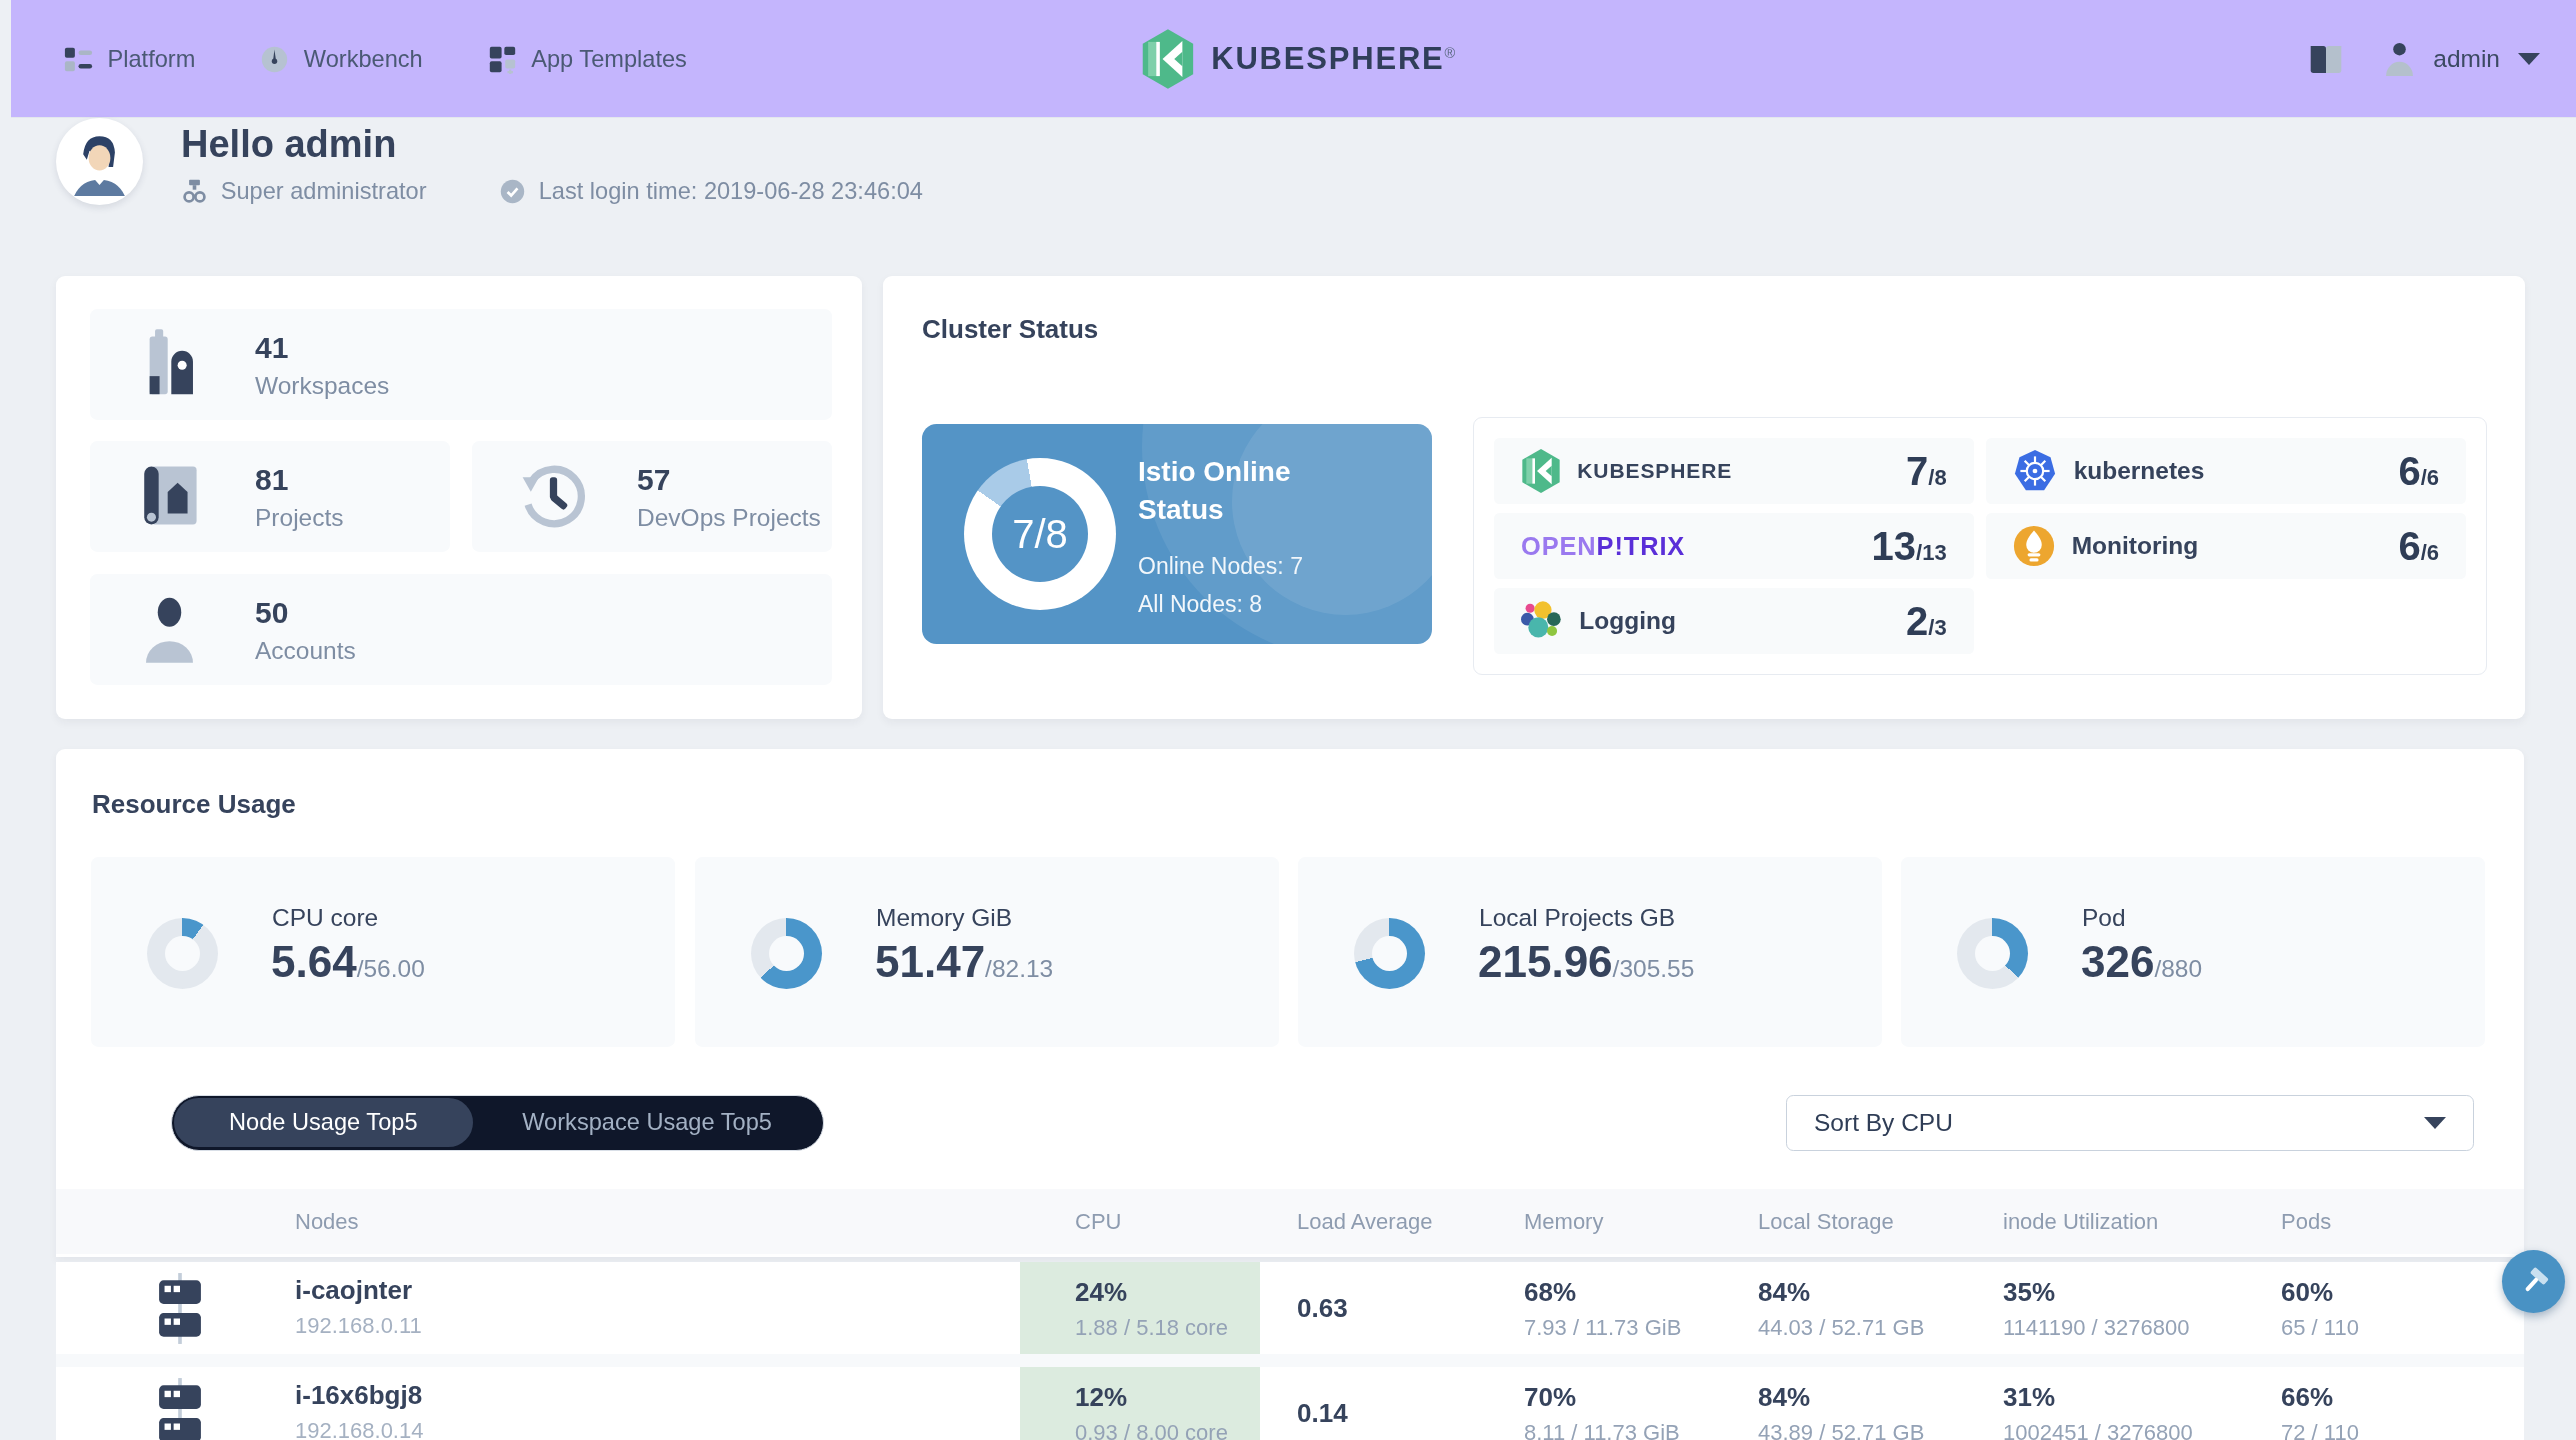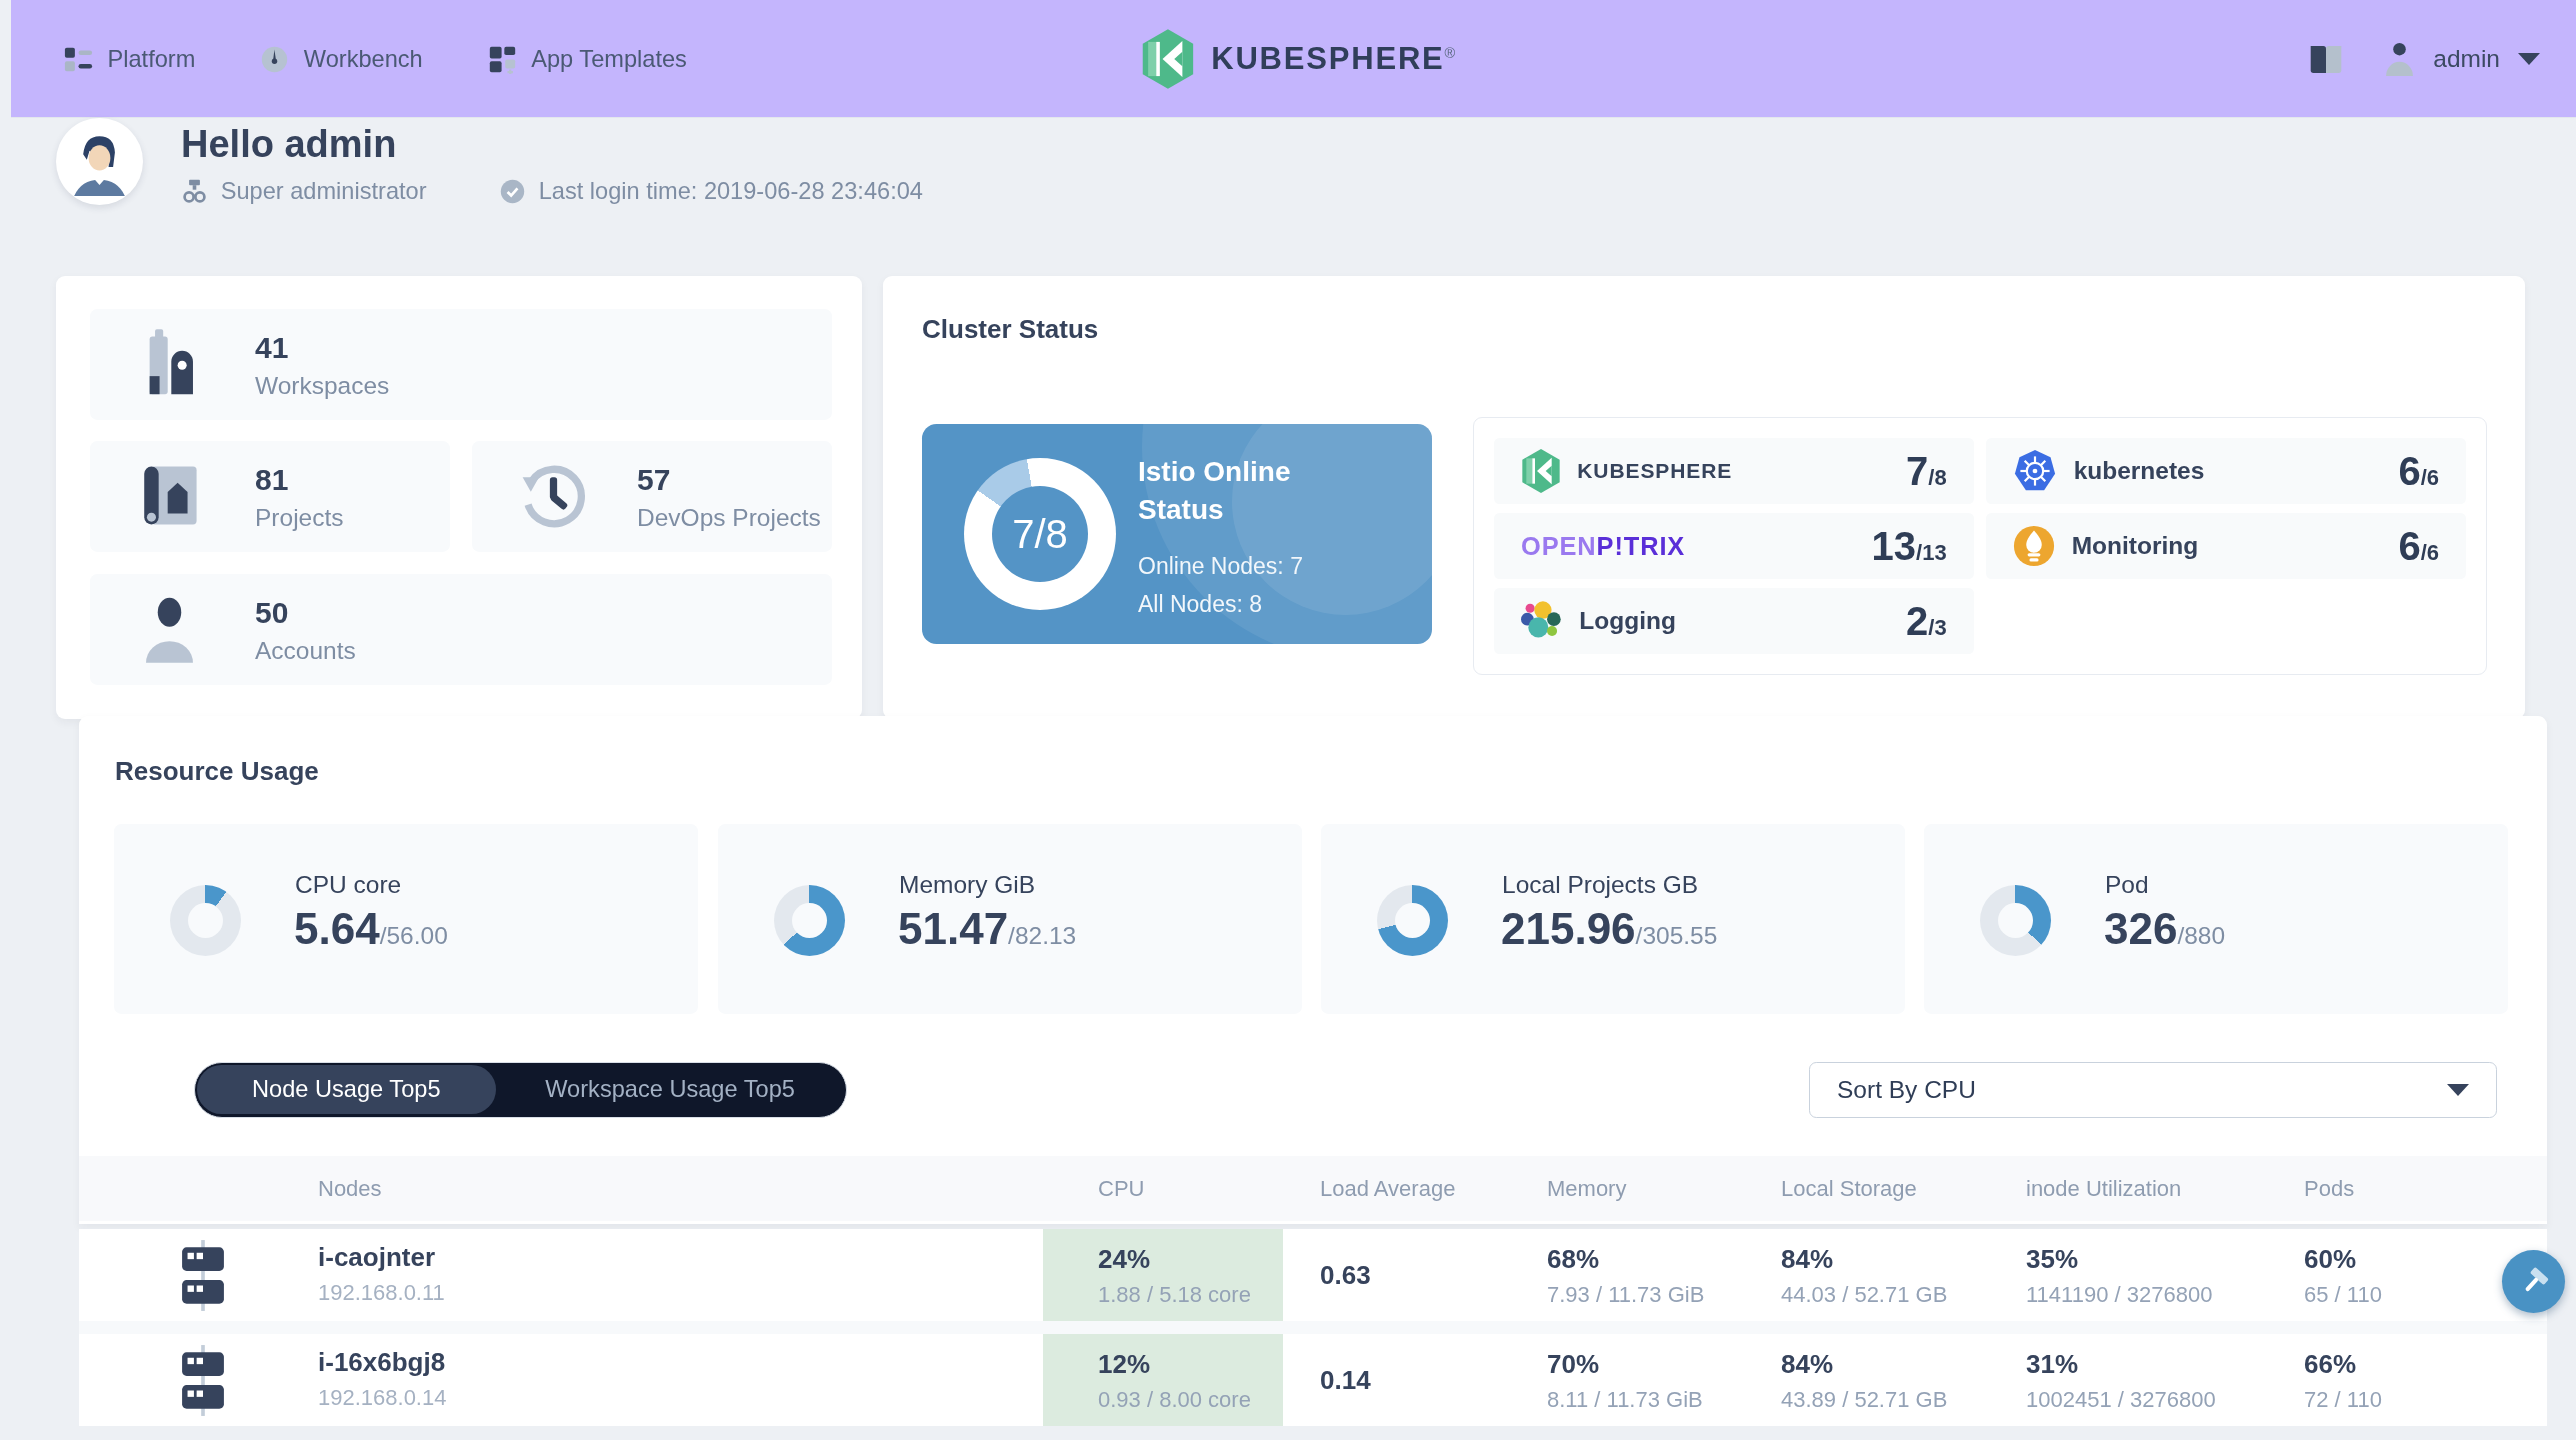--- a/index.html
+++ b/index.html
@@ -324,21 +324,21 @@
         </span>
         <span class="svc-name">Logging</span>
         <span class="svc-value">
             <b>2</b>
             <i>/3</i>
           </span>
       </div>
     </div>
   </div>
 
-  <div class="card" style="left:56px;top:716px;width:2468px;height:508px;border-bottom-left-radius:0;border-bottom-right-radius:0;margin-left:23px;">
+  <div class="card" style="left:56px;top:749px;width:2468px;height:508px;border-bottom-left-radius:0;border-bottom-right-radius:0;">
     <div class="panel-title" style="position:absolute;left:36px;top:40px;">Resource Usage</div>
 
     <div class="gauge-card" style="left:35px;">
       <div class="gauge" style="--p: 10;"></div>
       <div class="gauge-lbl">CPU core</div>
       <div class="gauge-nums">
           <span class="gauge-used">5.64</span>
           <span class="gauge-total">/56.00</span>
         </div>
     </div>

